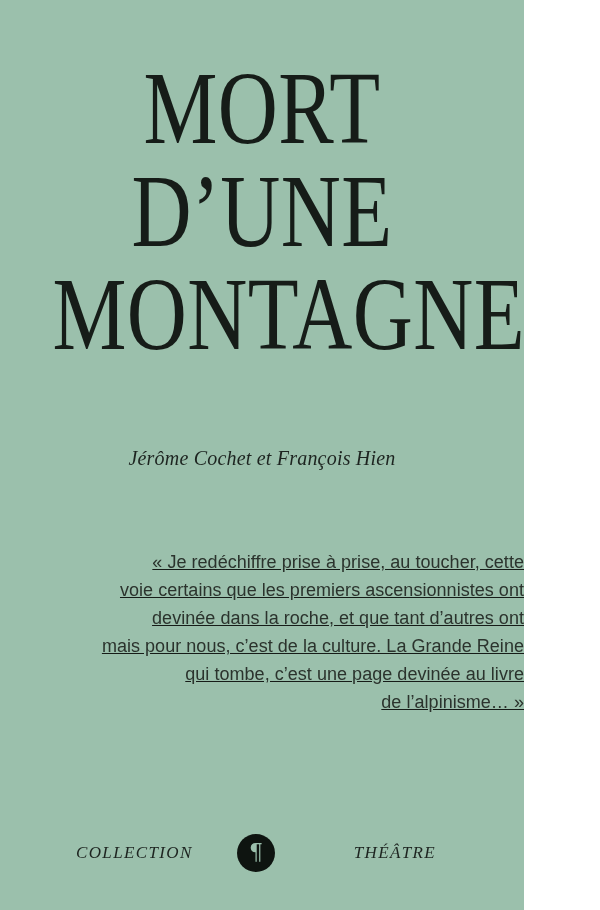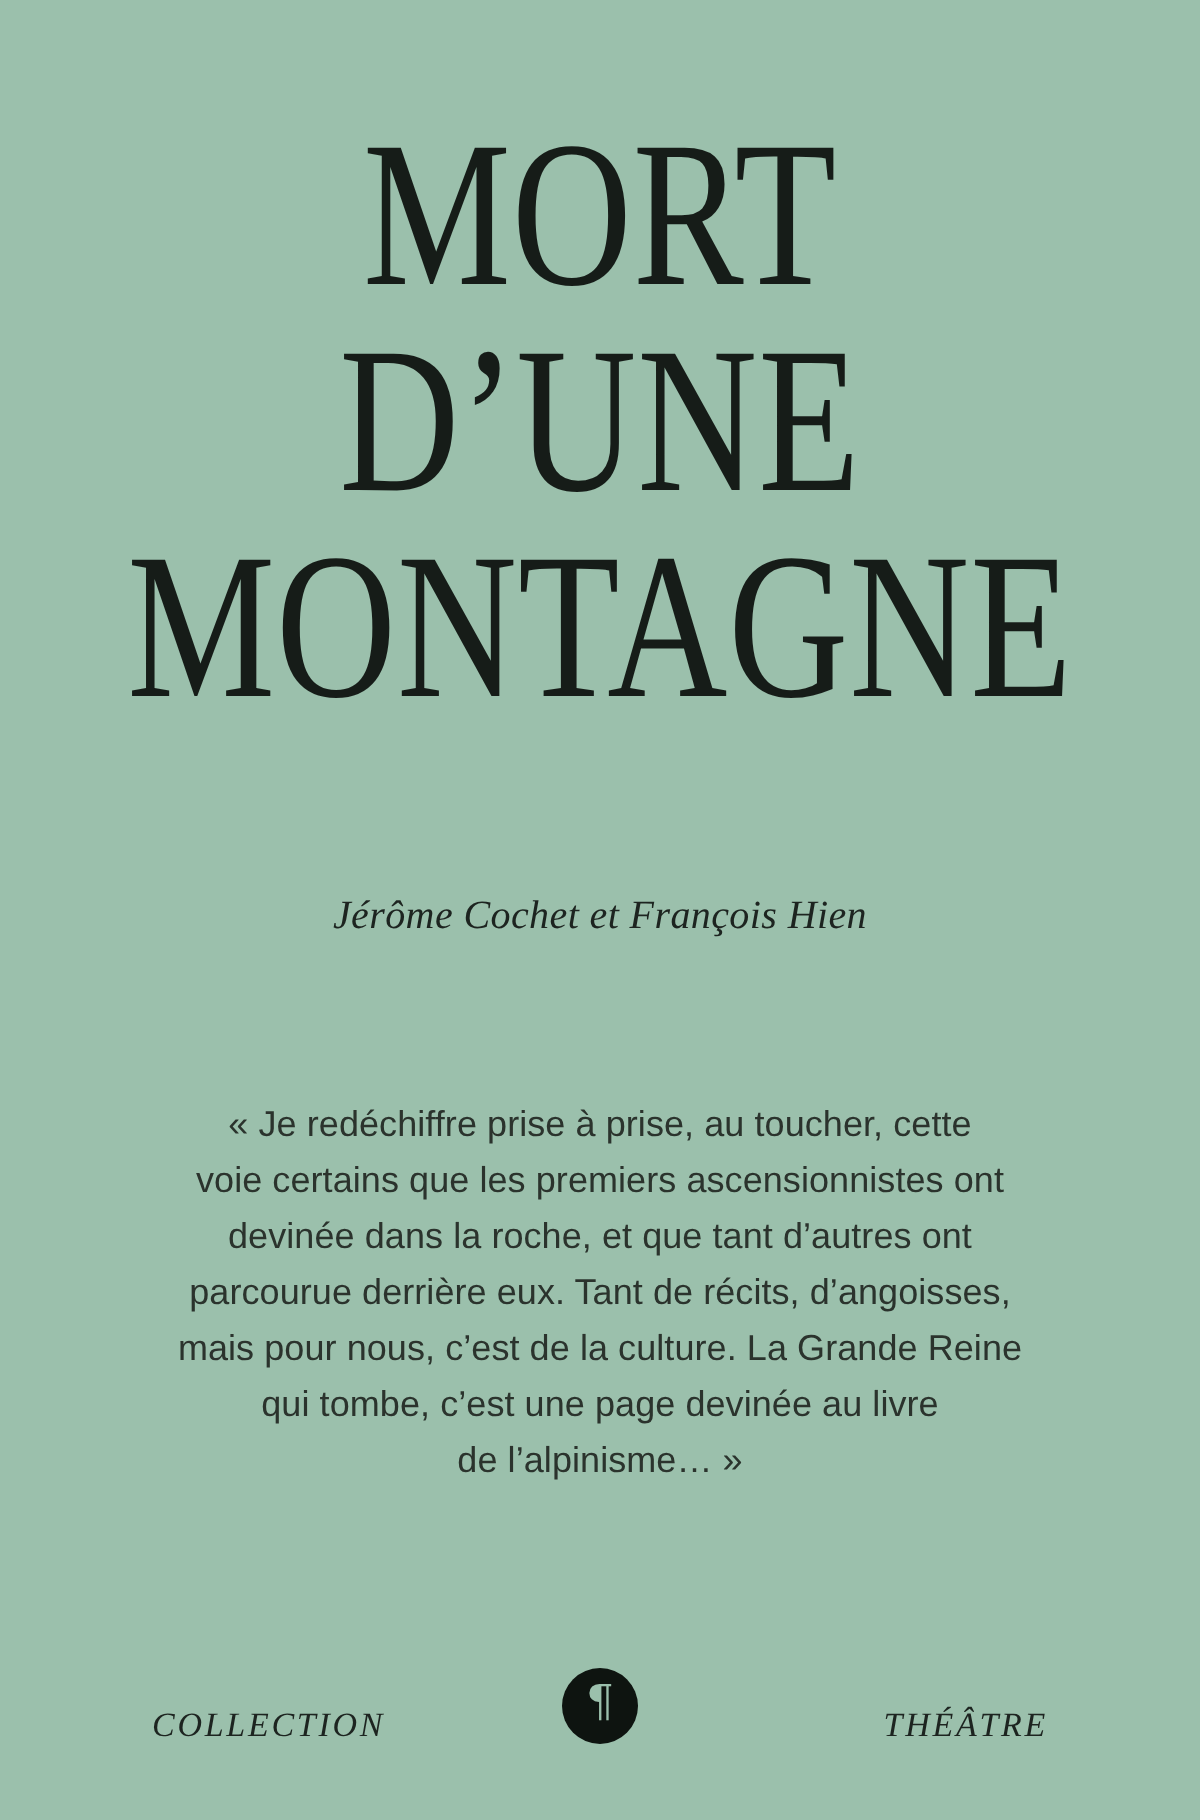--- a/index.html
+++ b/index.html
@@ -1,21 +1,21 @@
 <!DOCTYPE html>
 <html><head>
 <meta charset="utf-8">
 <style>
   html, body {
     margin: 0;
     padding: 0;
   }
   .cover {
     position: relative;
-    width: 600px;
+    width: 524px;
     height: 910px;
     background: #9bc0ac;
     overflow: hidden;
     font-family: "Liberation Serif", serif;
     color: #161c18;
   }
   .title-block {
     padding-top: 56px;
     text-align: center;
   }
@@ -35,38 +35,39 @@
     text-align: center;
     font-family: "Liberation Serif", serif;
     font-style: italic;
     font-size: 20px;
     line-height: 27px;
     color: #1d2420;
     letter-spacing: 0.01em;
   }
   .quote-block {
     margin-top: 76px;
-    text-align: center;
+    text-align: right;
+    text-decoration: underline;
   }
   .quote-line {
     font-family: "Liberation Sans", sans-serif;
     font-size: 18px;
     line-height: 28px;
     color: #2b332d;
     white-space: nowrap;
     letter-spacing: 0.002em;
   }
   .footer {
     position: absolute;
     left: 0;
-    right: 0;
+    right: 12px;
     top: 833px;
     height: 40px;
     display: flex;
-    align-items: flex-end;
+    align-items: center;
     justify-content: space-between;
     padding: 0 76px;
     box-sizing: border-box;
   }
   .footer-label {
     font-family: "Liberation Serif", serif;
     font-style: italic;
     font-size: 17px;
     letter-spacing: 0.08em;
     color: #1d2420;
@@ -102,21 +103,20 @@
     <div class="title-line">D’UNE</div>
     <div class="title-line">MONTAGNE</div>
   </div>
 
   <div class="authors">Jérôme Cochet et François Hien</div>
 
   <div class="quote-block">
     <div class="quote-line">« Je redéchiffre prise à prise, au toucher, cette</div>
     <div class="quote-line">voie certains que les premiers ascensionnistes ont</div>
     <div class="quote-line">devinée dans la roche, et que tant d’autres ont</div>
-    <div class="quote-line">parcourue derrière eux. Tant de récits, d’angoisses,</div>
     <div class="quote-line">mais pour nous, c’est de la culture. La Grande Reine</div>
     <div class="quote-line">qui tombe, c’est une page devinée au livre</div>
     <div class="quote-line">de l’alpinisme… »</div>
   </div>
 
   <div class="footer">
     <span class="footer-label">COLLECTION</span>
     <span class="logo-badge">
       <span class="logo-glyph">¶</span>
     </span>

